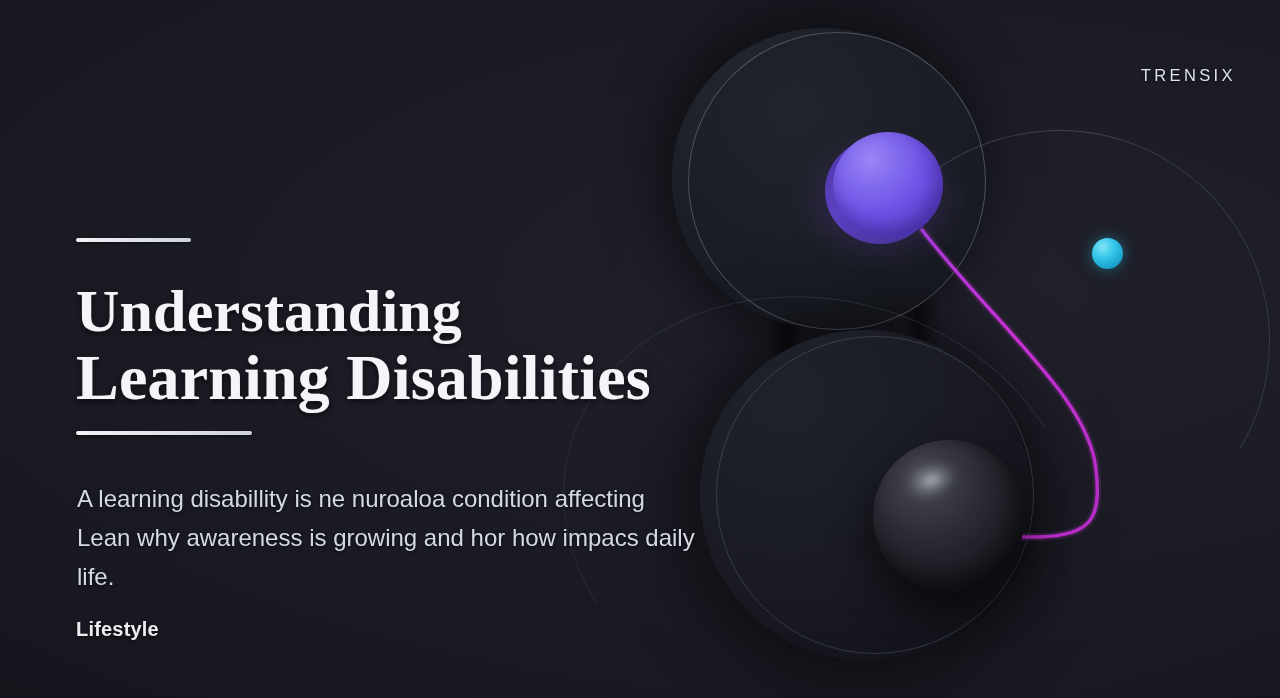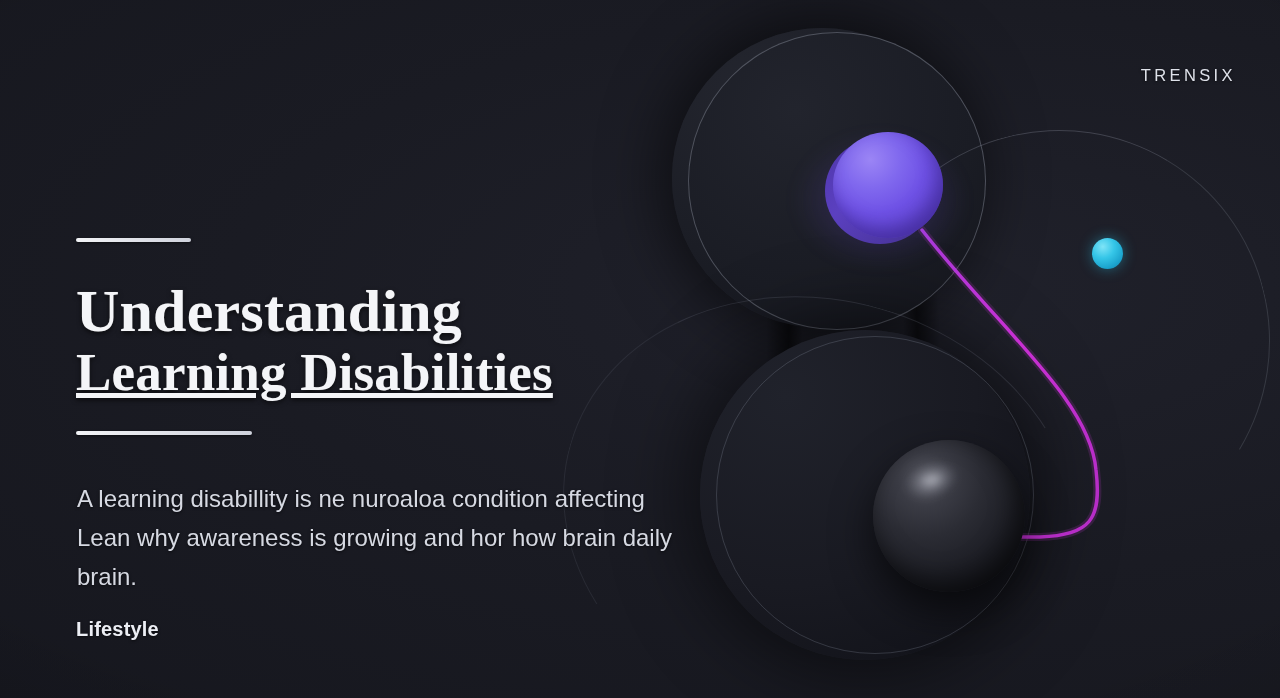--- a/index.html
+++ b/index.html
@@ -119,21 +119,21 @@
   .title{
     position:absolute;left:0;top:262px;width:900px;
     font-family:"Liberation Serif",serif;
     font-weight:700;
     color:#f4f5f8;
     letter-spacing:.2px;
     line-height:.96;
     text-shadow:0 2px 5px rgba(0,0,0,.65), 0 0 1px rgba(255,255,255,.35);
   }
   .title .l1{display:block;font-size:60px;}
-  .title .l2{display:block;font-size:53px;margin-top:6px;text-decoration:underline;}
+  .title .l2{display:block;font-size:64px;margin-top:6px;}
 
   .lede{
     position:absolute;left:1px;top:455px;width:525px;
     font-size:24px;line-height:1.63;
     color:#d6d9e2;
     text-shadow:0 1px 3px rgba(0,0,0,.6);
   }
   .lede span{display:block;white-space:nowrap;}
 
   .category{
@@ -207,20 +207,20 @@
 
     <h1 class="title">
       <span class="l1">Understanding</span>
       <span class="l2">Learning Disabilities</span>
     </h1>
 
     <div class="rule rule-mid"></div>
 
     <p class="lede">
       <span>A learning disabillity is ne nuroaloa condition affecting</span>
-      <span>Lean why awareness is growing and hor how brain daily</span>
-      <span>brain.</span>
+      <span>Lean why awareness is growing and hor how impacs daily</span>
+      <span>life.</span>
     </p>
 
     <div class="category">Lifestyle</div>
   </div>
 
 </div>
 
 </body></html>

